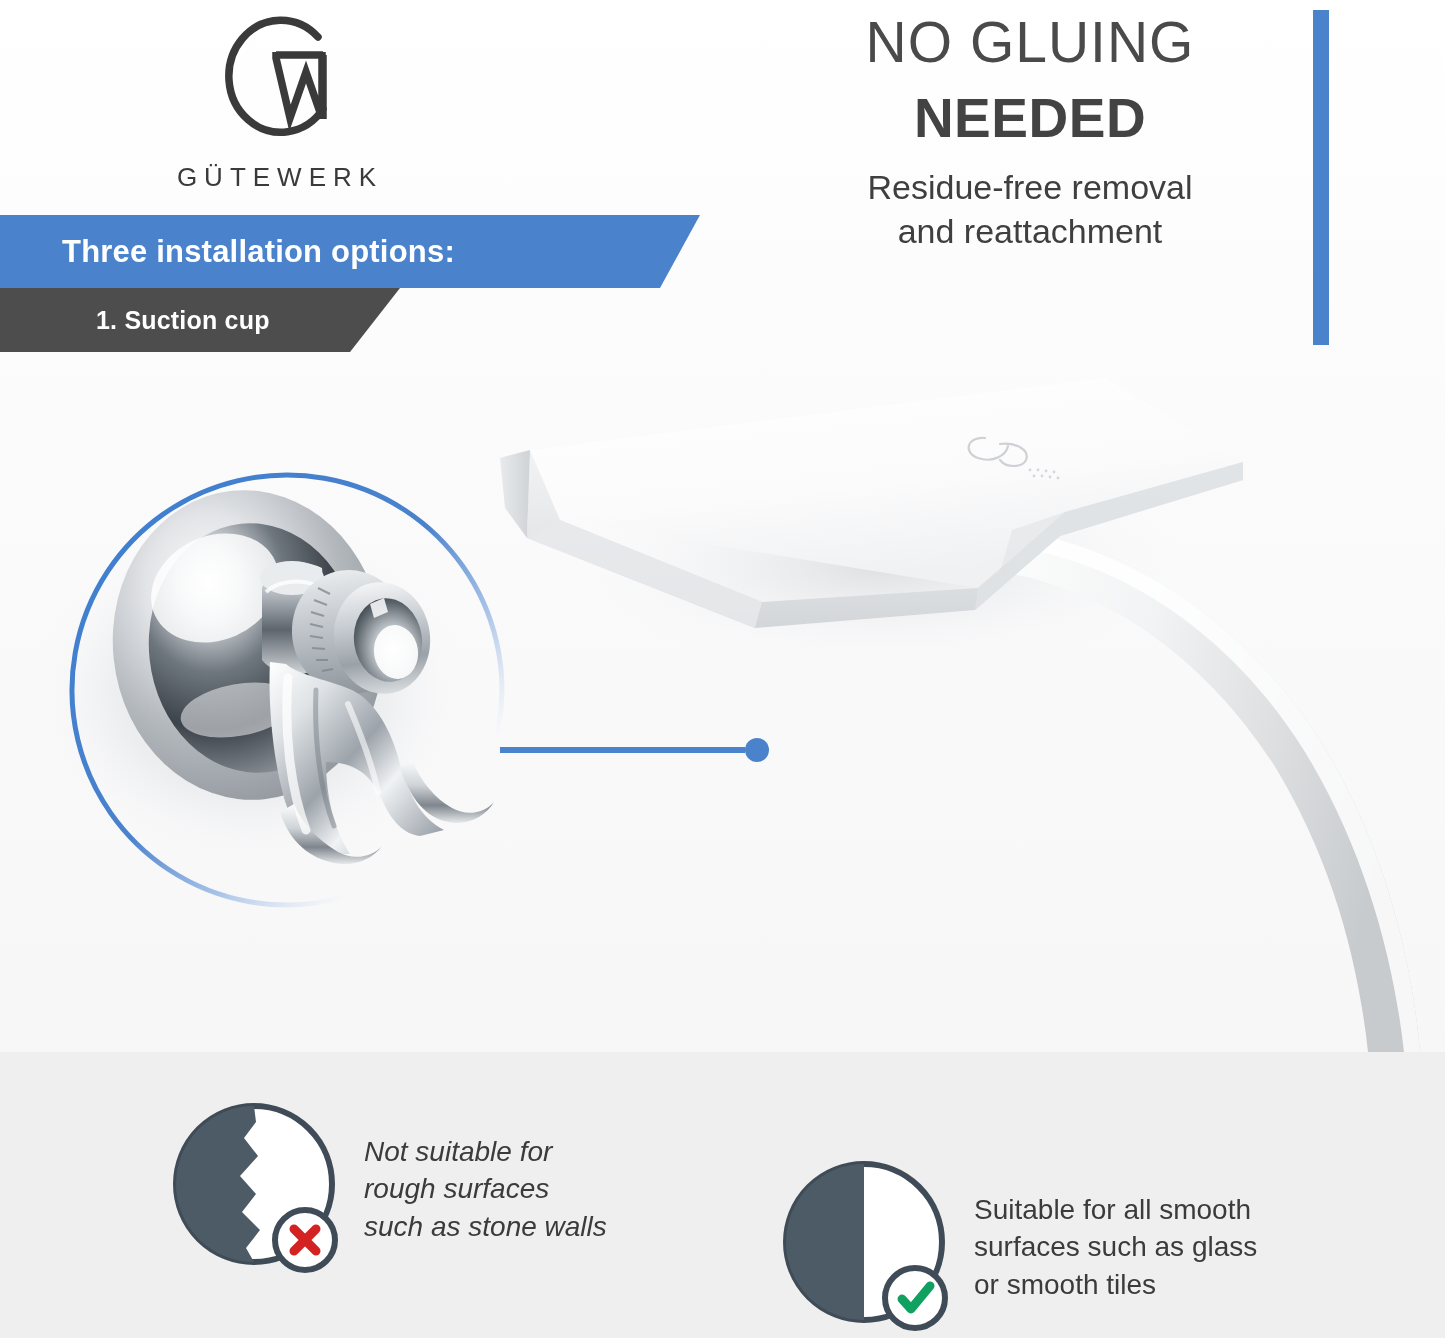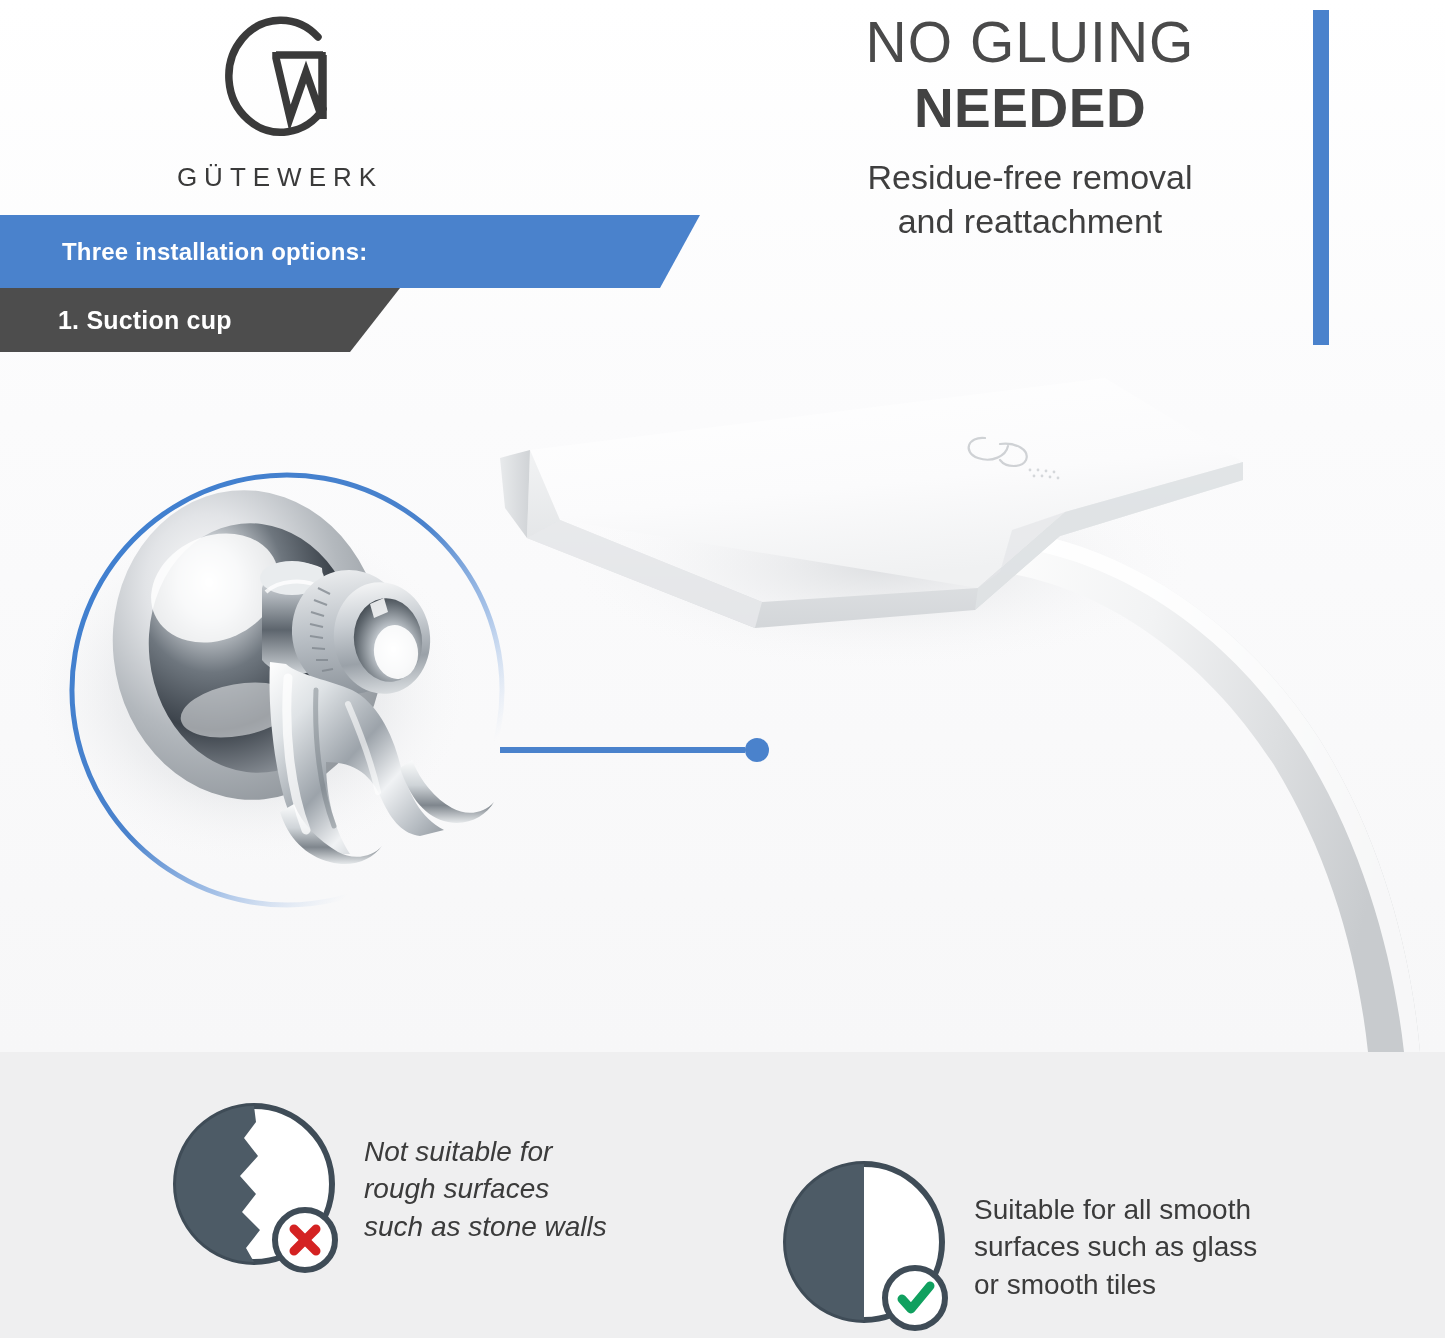--- a/index.html
+++ b/index.html
@@ -58,21 +58,21 @@
     top: 215px;
     width: 700px;
     height: 73px;
     background: #4a82cc;
     clip-path: polygon(0 0, 700px 0, 660px 73px, 0 73px);
     display: flex;
     align-items: center;
   }
   .banner-blue .label {
     color: #ffffff;
-    font-size: 24px;
+    font-size: 31px;
     font-weight: bold;
     letter-spacing: 0.2px;
     padding-left: 62px;
     white-space: nowrap;
   }
   .banner-dark {
     position: absolute;
     left: 0;
     top: 288px;
     width: 400px;
@@ -80,21 +80,21 @@
     background: #4d4d4d;
     clip-path: polygon(0 0, 400px 0, 350px 64px, 0 64px);
     display: flex;
     align-items: center;
   }
   .banner-dark .label {
     color: #ffffff;
     font-size: 25px;
     font-weight: bold;
     letter-spacing: 0.2px;
-    padding-left: 58px;
+    padding-left: 96px;
     white-space: nowrap;
   }
 
   
   .headline-block {
     position: absolute;
     left: 760px;
     top: 0px;
     width: 540px;
     text-align: center;
@@ -114,21 +114,21 @@
     letter-spacing: 0.5px;
     line-height: 1.12;
     margin-top: 6px;
   }
   .hl-line3 {
     font-size: 55px;
     font-weight: bold;
     color: #434343;
     letter-spacing: 0.5px;
     line-height: 1.12;
-    margin-top: 4px;
+    margin-top: 14px;
   }
   .hl-sub {
     font-size: 34px;
     font-weight: 400;
     color: #3f3f3f;
     line-height: 1.3;
     margin-top: 16px;
   }
   .header-rule {
     position: absolute;

